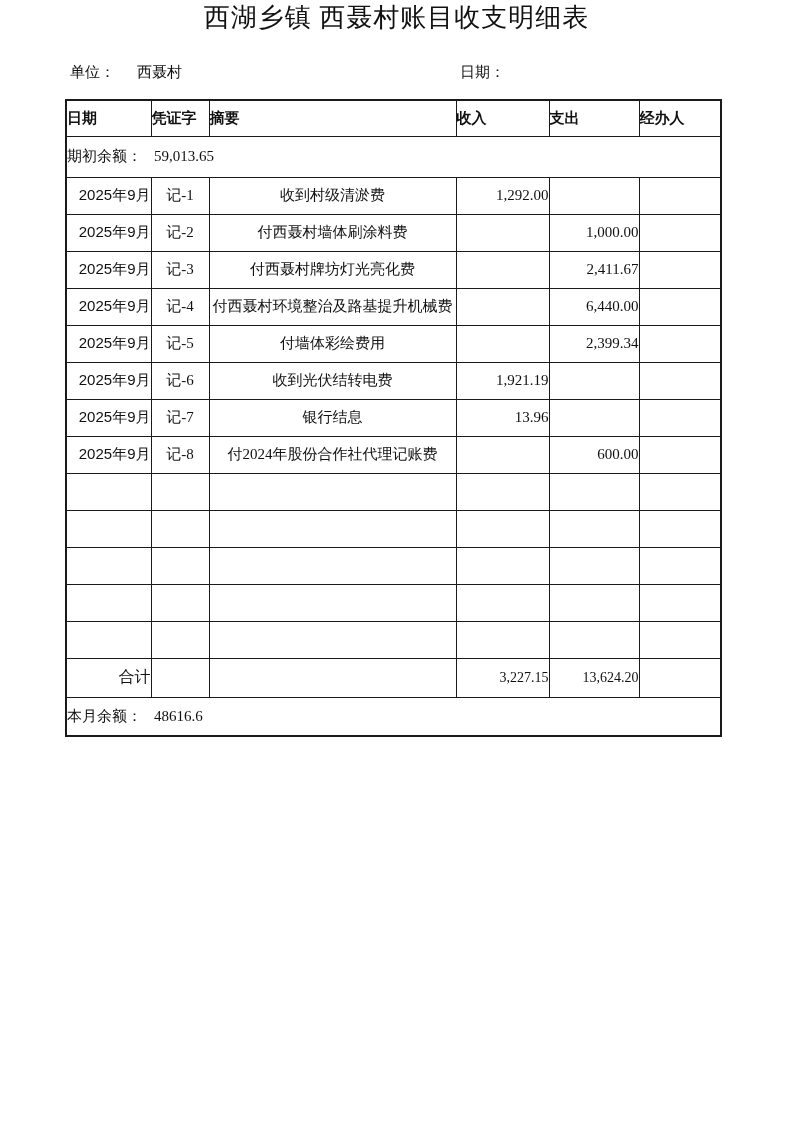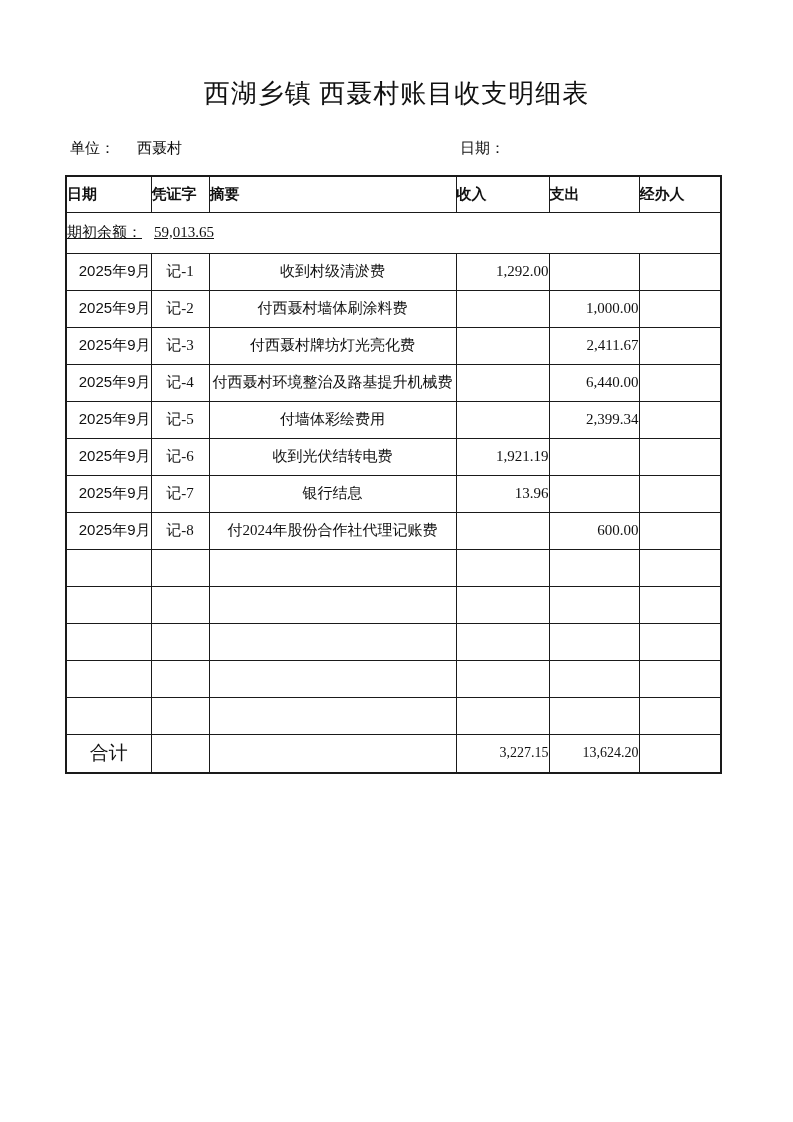--- a/index.html
+++ b/index.html
@@ -7,21 +7,20 @@
   .page {
     position: relative;
     width: 793px;
     height: 1122px;
     background: #ffffff;
     color: #111;
     font-family: "Liberation Serif", "DejaVu Serif", serif;
     overflow: hidden;
   }
   .title {
-    padding-top: 76px;
     text-align: center;
     font-size: 26px;
     font-weight: 400;
     letter-spacing: 1px;
     white-space: pre;
   }
   .meta {
     position: relative;
     margin: 28px 65px 0 65px;
     height: 20px;
@@ -44,42 +43,42 @@
     overflow: hidden;
     white-space: nowrap;
   }
   thead th {
     border-bottom: 3px solid #1a1a1a;
     height: 36px;
     font-size: 15px;
     font-weight: bold;
     text-align: left;
   }
-  .r-open td { height: 41px; font-size: 15px; text-decoration: underline; }
+  .r-open td { height: 41px; font-size: 15px; }
   .open-cell { padding-left: 408px; }
   .r-close td { height: 39px; font-size: 15px; }
   .close-cell { padding-left: 410px; }
   .bal-value { margin-left: 12px; }
 
   .r-data td { height: 37px; font-size: 15px; }
   .c-date {
     text-align: right;
     padding-right: 2px;
     font-size: 14px;
     font-family: "Liberation Sans", "DejaVu Sans", sans-serif;
   }
   .c-voucher { text-align: center; font-size: 14px; }
   .c-summary { text-align: center; font-size: 15px; }
   .c-amount  { text-align: right; padding-right: 2px; font-size: 14px; }
 
   .r-total td { height: 39px; }
   .c-total-label {
     font-family: "Liberation Sans", "DejaVu Sans", sans-serif;
-    font-size: 19px;
-    text-align: center;
+    font-size: 16px;
+    text-align: right;
     padding-left: 3px;
   }
 </style>
 </head>
 <body>
 
 <div class="page">
 
   <div class="title">西湖乡镇 西聂村账目收支明细表</div>
 
@@ -222,16 +221,21 @@
       </tbody>
     <tbody>
       <tr class="r-total">
         <td class="c-total-label">合计</td>
         <td></td>
         <td></td>
         <td class="c-amount">3,227.15</td>
         <td class="c-amount">13,624.20</td>
         <td></td>
       </tr>
+      <tr class="r-close">
+        <td colspan="6" class="close-cell">
+          <span class="bal-label">本月余额：</span><span class="bal-value">48616.6</span>
+        </td>
+      </tr>
     </tbody>
   </table>
 
 </div>
 
 </body></html>

